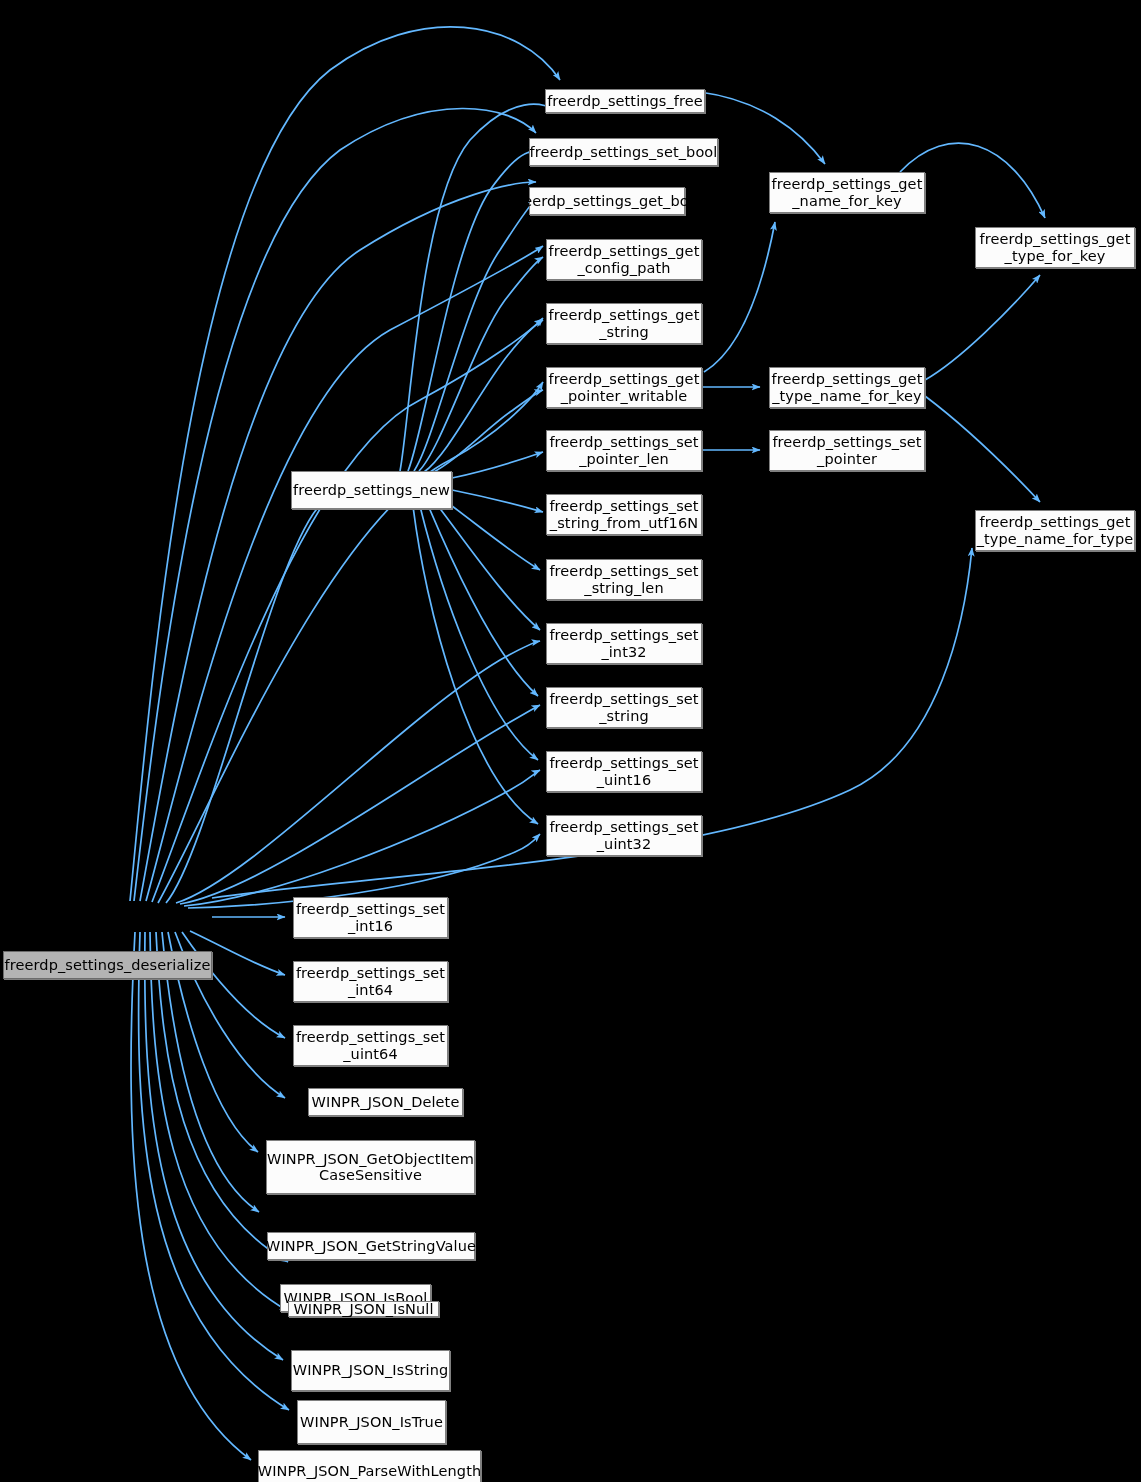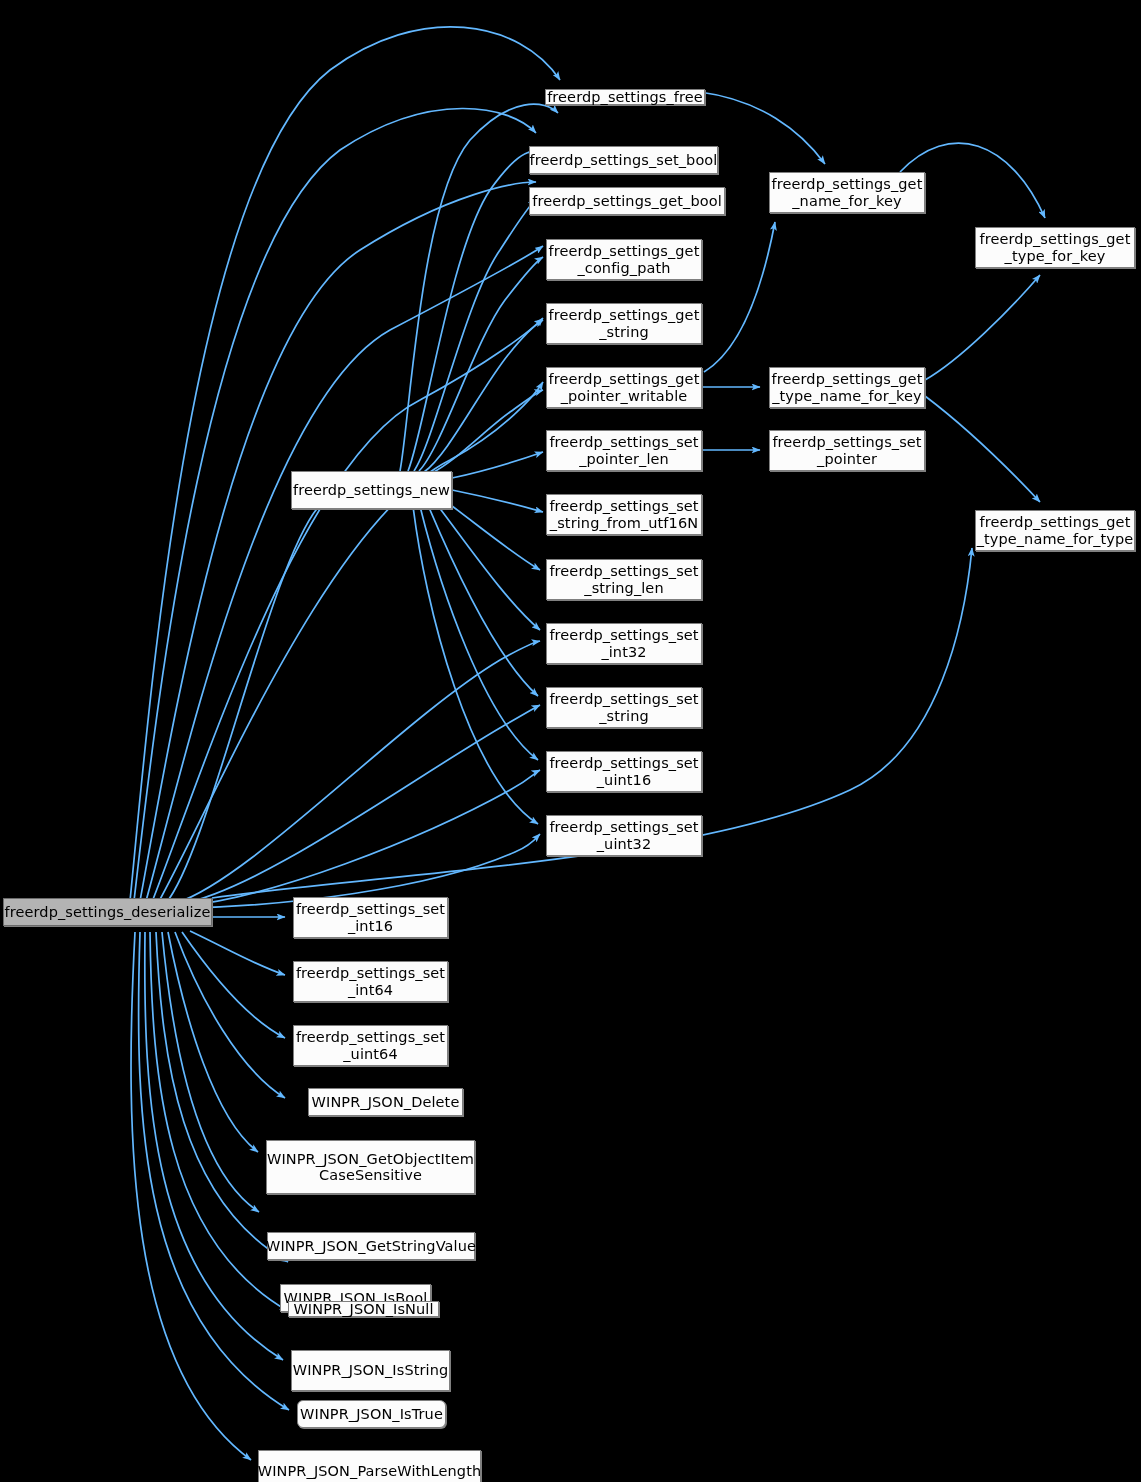--- a/index.html
+++ b/index.html
@@ -63,25 +63,25 @@
         <path d="M 702 387 L 760 387" fill="none" stroke="#63b8ff" stroke-width="1.7" marker-end="url(#ah)"></path>
         <path d="M 702 450 L 760 450" fill="none" stroke="#63b8ff" stroke-width="1.7" marker-end="url(#ah)"></path>
         <path d="M 704 372 C 740 350 762 290 775 222" fill="none" stroke="#63b8ff" stroke-width="1.7" marker-end="url(#ah)"></path>
         <path d="M 700 92 C 760 100 800 130 825 164" fill="none" stroke="#63b8ff" stroke-width="1.7" marker-end="url(#ah)"></path>
         <path d="M 900 172 C 950 120 1010 140 1045 218" fill="none" stroke="#63b8ff" stroke-width="1.7" marker-end="url(#ah)"></path>
         <path d="M 925 380 C 960 360 1010 310 1040 275" fill="none" stroke="#63b8ff" stroke-width="1.7" marker-end="url(#ah)"></path>
         <path d="M 925 396 C 970 430 1010 470 1040 502" fill="none" stroke="#63b8ff" stroke-width="1.7" marker-end="url(#ah)"></path>
       </g>
   </svg>
   <div id="node-layer">
-      <div class="node root" style="left: 3px; top: 898px; width: 209px; height: 28px;">freerdp_settings_deserialize</div>
+      <div class="node root" style="left: 3px; top: 951px; width: 209px; height: 28px;">freerdp_settings_deserialize</div>
       <div class="node" style="left: 291px; top: 471px; width: 161px; height: 38px;">freerdp_settings_new</div>
-      <div class="node" style="left: 545px; top: 89px; width: 160px; height: 16px;">freerdp_settings_free</div>
-      <div class="node" style="left: 529px; top: 138px; width: 189px; height: 28px; margin-top: 8px;">freerdp_settings_set_bool</div>
-      <div class="node" style="left: 529px; top: 187px; width: 196px; height: 28px;">freerdp_settings_get_bool</div>
+      <div class="node" style="left: 545px; top: 89px; width: 160px; height: 24px;">freerdp_settings_free</div>
+      <div class="node" style="left: 529px; top: 138px; width: 189px; height: 28px;">freerdp_settings_set_bool</div>
+      <div class="node" style="left: 529px; top: 187px; width: 156px; height: 28px;">freerdp_settings_get_bool</div>
       <div class="node" style="left: 546px; top: 239px; width: 156px; height: 41px;">freerdp_settings_get
 _config_path</div>
       <div class="node" style="left: 546px; top: 303px; width: 156px; height: 41px;">freerdp_settings_get
 _string</div>
       <div class="node" style="left: 546px; top: 367px; width: 156px; height: 41px;">freerdp_settings_get
 _pointer_writable</div>
       <div class="node" style="left: 546px; top: 430px; width: 156px; height: 41px;">freerdp_settings_set
 _pointer_len</div>
       <div class="node" style="left: 546px; top: 494px; width: 156px; height: 41px;">freerdp_settings_set
 _string_from_utf16N</div>
@@ -111,16 +111,16 @@
 _int64</div>
       <div class="node" style="left: 293px; top: 1025px; width: 155px; height: 41px;">freerdp_settings_set
 _uint64</div>
       <div class="node" style="left: 308px; top: 1088px; width: 155px; height: 28px;">WINPR_JSON_Delete</div>
       <div class="node" style="left: 266px; top: 1140px; width: 209px; height: 54px;">WINPR_JSON_GetObjectItem
 CaseSensitive</div>
       <div class="node" style="left: 267px; top: 1203px; width: 208px; height: 28px; margin-top: 29px;">WINPR_JSON_GetStringValue</div>
       <div class="node" style="left: 280px; top: 1252px; width: 151px; height: 28px; margin-top: 32px;">WINPR_JSON_IsBool</div>
       <div class="node" style="left: 288px; top: 1301px; width: 151px; height: 16px;">WINPR_JSON_IsNull</div>
       <div class="node" style="left: 291px; top: 1350px; width: 159px; height: 41px;">WINPR_JSON_IsString</div>
-      <div class="node" style="left: 297px; top: 1400px; width: 149px; height: 28px; border-radius: 6px;">WINPR_JSON_IsTrue</div>
+      <div class="node" style="left: 297px; top: 1400px; width: 149px; height: 44px;">WINPR_JSON_IsTrue</div>
       <div class="node" style="left: 258px; top: 1450px; width: 223px; height: 43px;">WINPR_JSON_ParseWithLength</div>
     </div>
 </div>
 
 </body></html>

